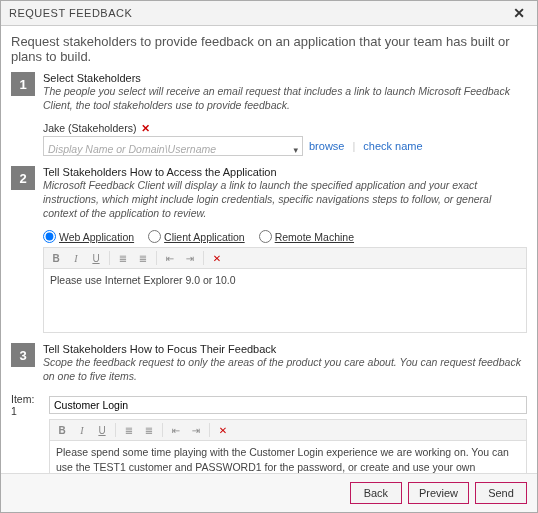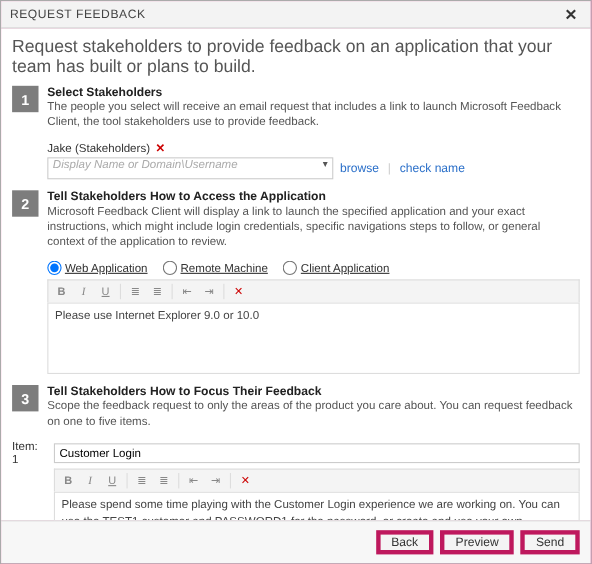--- a/index.html
+++ b/index.html
@@ -42,50 +42,51 @@
   }
   .content {
     flex: 1;
     padding: 8px 10px 6px 10px;
     background: #fff;
     overflow: hidden;
   }
   .intro {
     color: #555;
     margin-bottom: 8px;
-    font-size: 16px;
+    font-size: 13px;
   }
   .step {
     display: flex;
     margin-bottom: 10px;
   }
   .step-num {
     width: 24px;
     height: 24px;
     background: #7d7d7d;
     color: #fff;
     display: flex;
     align-items: center;
     justify-content: center;
     font-size: 13px;
     font-weight: 600;
     margin-right: 8px;
     flex-shrink: 0;
   }
   .step-body { flex: 1; }
   .step-title {
-    font-weight: 700;
+    font-weight: 400;
     font-size: 11px;
     color: #222;
     margin-bottom: 1px;
   }
   .step-desc {
     color: #555;
     font-size: 10.5px;
     line-height: 1.3;
+    font-style: italic;
   }
   .indent {
     margin-left: 32px;
     margin-bottom: 10px;
   }
   .stakeholder-row {
     font-size: 10.5px;
     color: #333;
     margin-bottom: 2px;
   }
@@ -99,21 +100,21 @@
     display: flex;
     align-items: center;
     gap: 6px;
   }
   .combo {
     flex: 0 0 260px;
     height: 20px;
     border: 1px solid #ccc;
     background: #fff;
     display: flex;
-    align-items: flex-start;
+    align-items: flex-end;
     padding: 0 4px;
     color: #aaa;
     font-style: italic;
     font-size: 10.5px;
     position: relative;
   }
   .combo .arrow {
     position: absolute;
     right: 4px;
     font-style: normal;
@@ -210,21 +211,21 @@
     border-top: 1px solid #ddd;
     padding: 8px 10px;
     display: flex;
     justify-content: flex-end;
     gap: 6px;
     background: #f7f7f7;
   }
   .btn {
     min-width: 52px;
     height: 22px;
-    border: 4px solid #be185d;
+    border: 1px solid #be185d;
     background: #f4f4f4;
     font-size: 11px;
     color: #333;
     display: flex;
     align-items: center;
     justify-content: center;
     cursor: pointer;
     padding: 0 10px;
   }
 </style>
@@ -273,25 +274,25 @@
       </div>
     </div>
     <div class="indent">
       <div class="radio-row">
         <label>
           <input type="radio" name="apptype" checked="" style="">
           <span>Web Application</span>
         </label>
         <label>
           <input type="radio" name="apptype" style="">
-          <span>Remote Machine</span>
+          <span>Client Application</span>
         </label>
         <label>
           <input type="radio" name="apptype" style="">
-          <span>Client Application</span>
+          <span>Remote Machine</span>
         </label>
       </div>
       <div class="toolbar">
         <span class="tb-btn tb-b">B</span>
         <span class="tb-btn tb-i">I</span>
         <span class="tb-btn tb-u">U</span>
         <span class="tb-div"></span>
         <span class="tb-btn">≣</span>
         <span class="tb-btn">≣</span>
         <span class="tb-div"></span>

